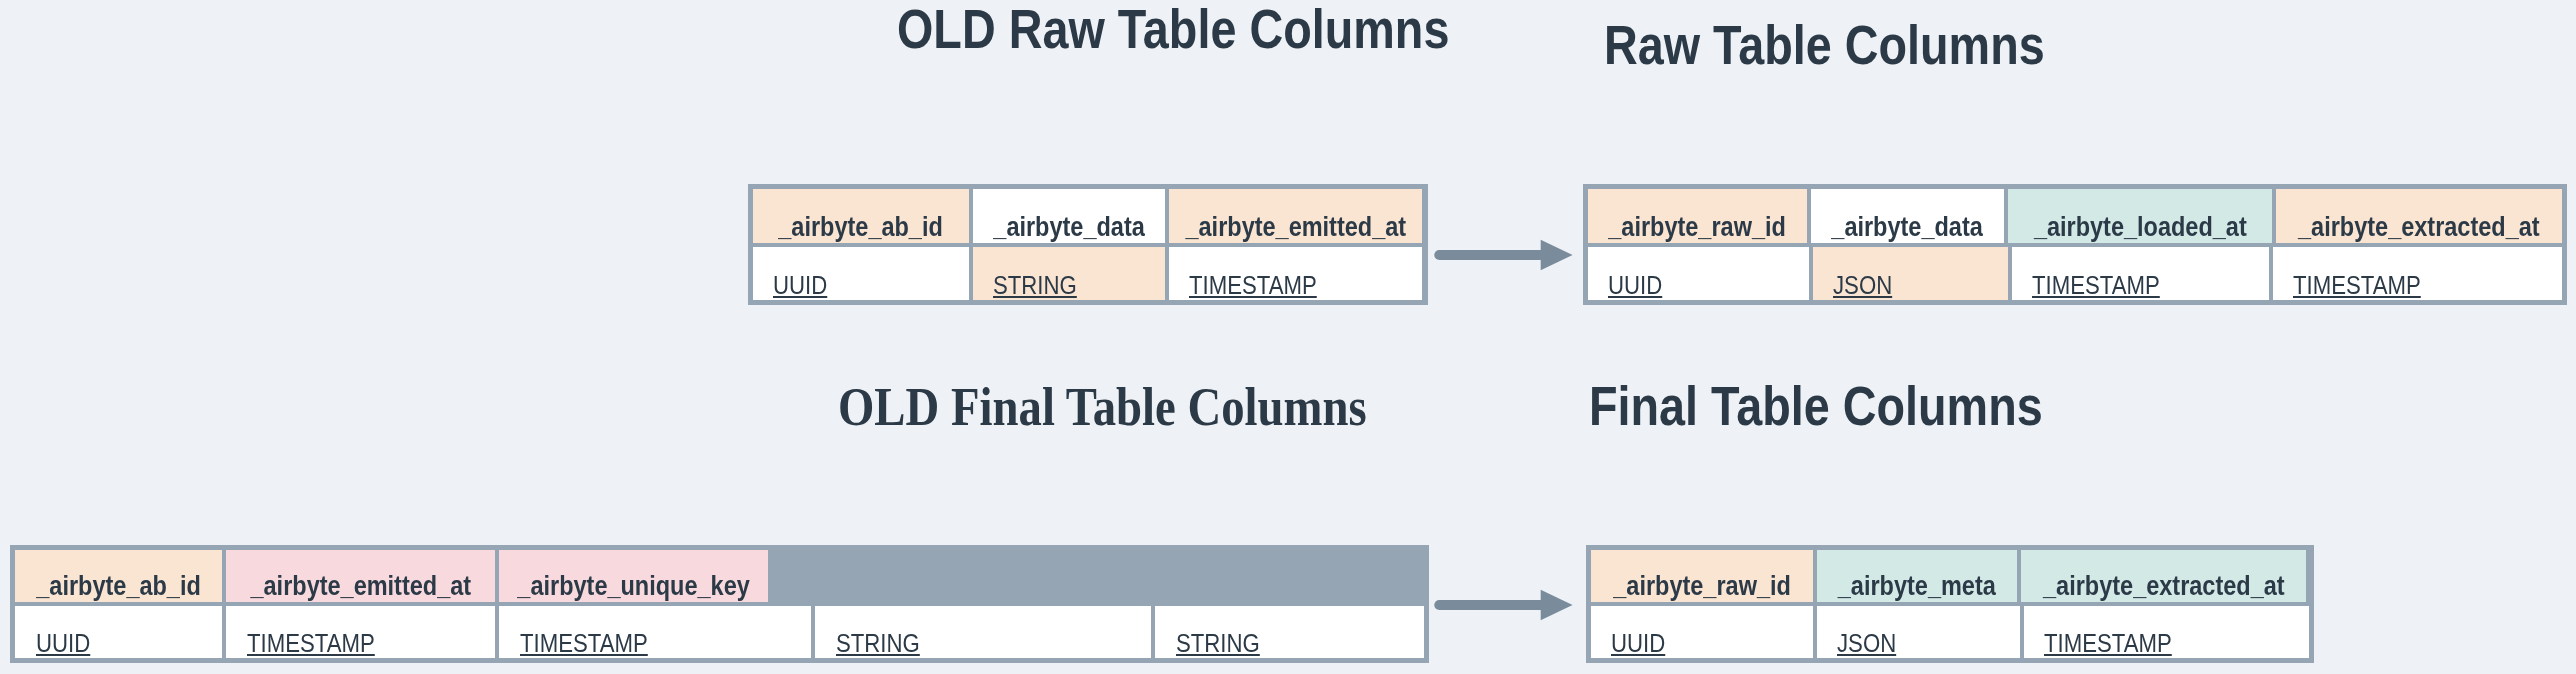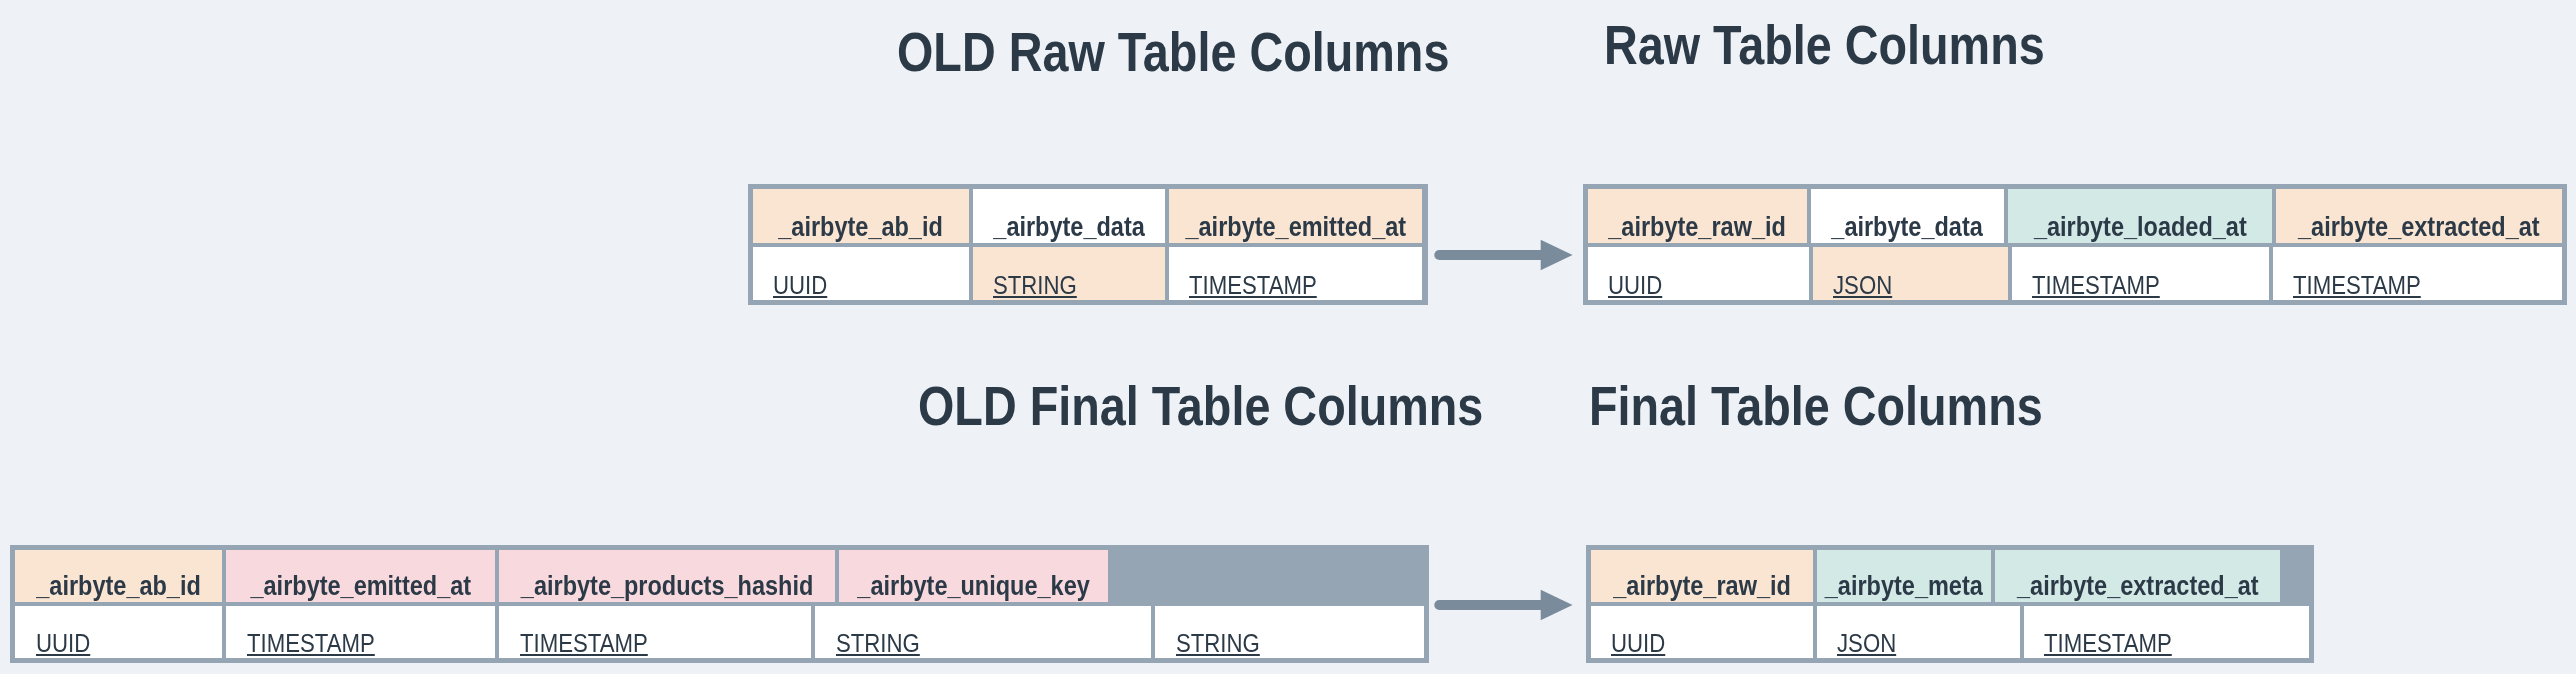--- a/index.html
+++ b/index.html
@@ -61,27 +61,27 @@
   .bg-pink{background:var(--pink);}
   .bg-teal{background:var(--teal);}
   .bg-white{background:var(--cell-white);}
   .arrow{position:absolute; width:143px; height:42px;}
   .arrow line{stroke:var(--arrow); stroke-width:14; stroke-linecap:round;}
   .arrow polygon{fill:var(--arrow);}
 </style>
 </head>
 <body>
 
-<div class="title" style="left:897px; top:25px;">
+<div class="title" style="left:897px; top:2px;">
   <span class="cond">OLD Raw Table Columns</span>
 </div>
 <div class="title" style="left:1604px; top:17.5px;">
   <span class="cond">Raw Table Columns</span>
 </div>
-<div class="title" style="left:918px; top:379px;">
+<div class="title" style="left:838px; top:379px;font-family:Liberation Serif, serif;">
   <span class="cond">OLD Final Table Columns</span>
 </div>
 <div class="title" style="left:1589px; top:379px;">
   <span class="cond">Final Table Columns</span>
 </div>
 
 <div class="tbl top-tbl" style="left:748px; top:184px; width:680px;">
   <div class="trow hrow">
     <div class="cell hcell bg-peach" style="width:216px;">
         <span class="cd">_airbyte_ab_id</span>
@@ -138,23 +138,20 @@
 </div>
 
 <div class="tbl bot-tbl" style="left:10.2px; top:545px; width:1419px;">
   <div class="trow hrow">
     <div class="cell hcell bg-peach" style="width:207px;">
         <span class="cd">_airbyte_ab_id</span>
       </div>
     <div class="cell hcell bg-pink" style="width:273px;">
         <span class="cd">_airbyte_emitted_at</span>
       </div>
-    <div class="cell hcell bg-pink" style="width:340px;">
-        <span class="cd">_airbyte_products_hashid</span>
-      </div>
     <div class="cell hcell bg-pink" style="width:273px;">
         <span class="cd">_airbyte_unique_key</span>
       </div>
   </div>
   <div class="trow vals">
     <div class="cell vcell bg-white" style="width:207px;">
         <span class="cd">UUID</span>
       </div>
     <div class="cell vcell bg-white" style="width:273px;">
         <span class="cd">TIMESTAMP</span>
@@ -169,21 +166,21 @@
         <span class="cd">STRING</span>
       </div>
   </div>
 </div>
 
 <div class="tbl bot-tbl" style="left:1586px; top:545px; width:728px;">
   <div class="trow hrow">
     <div class="cell hcell bg-peach" style="width:222px;">
         <span class="cd">_airbyte_raw_id</span>
       </div>
-    <div class="cell hcell bg-teal" style="width:178px;">
+    <div class="cell hcell bg-teal" style="width:204px;">
         <span class="cd">_airbyte_meta</span>
       </div>
     <div class="cell hcell bg-teal" style="width:289px;">
         <span class="cd">_airbyte_extracted_at</span>
       </div>
   </div>
   <div class="trow vals">
     <div class="cell vcell bg-white" style="width:222px;">
         <span class="cd">UUID</span>
       </div>

